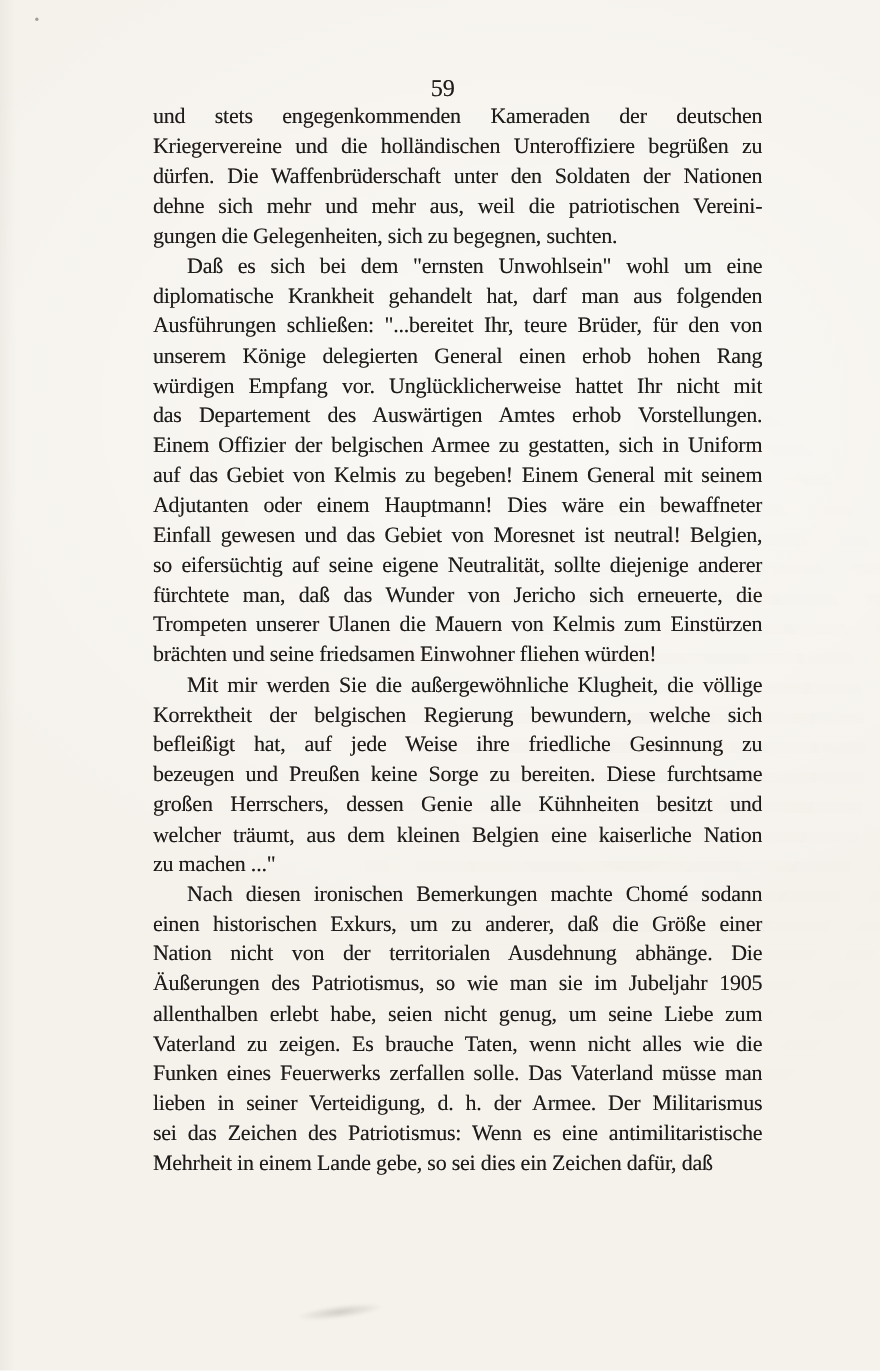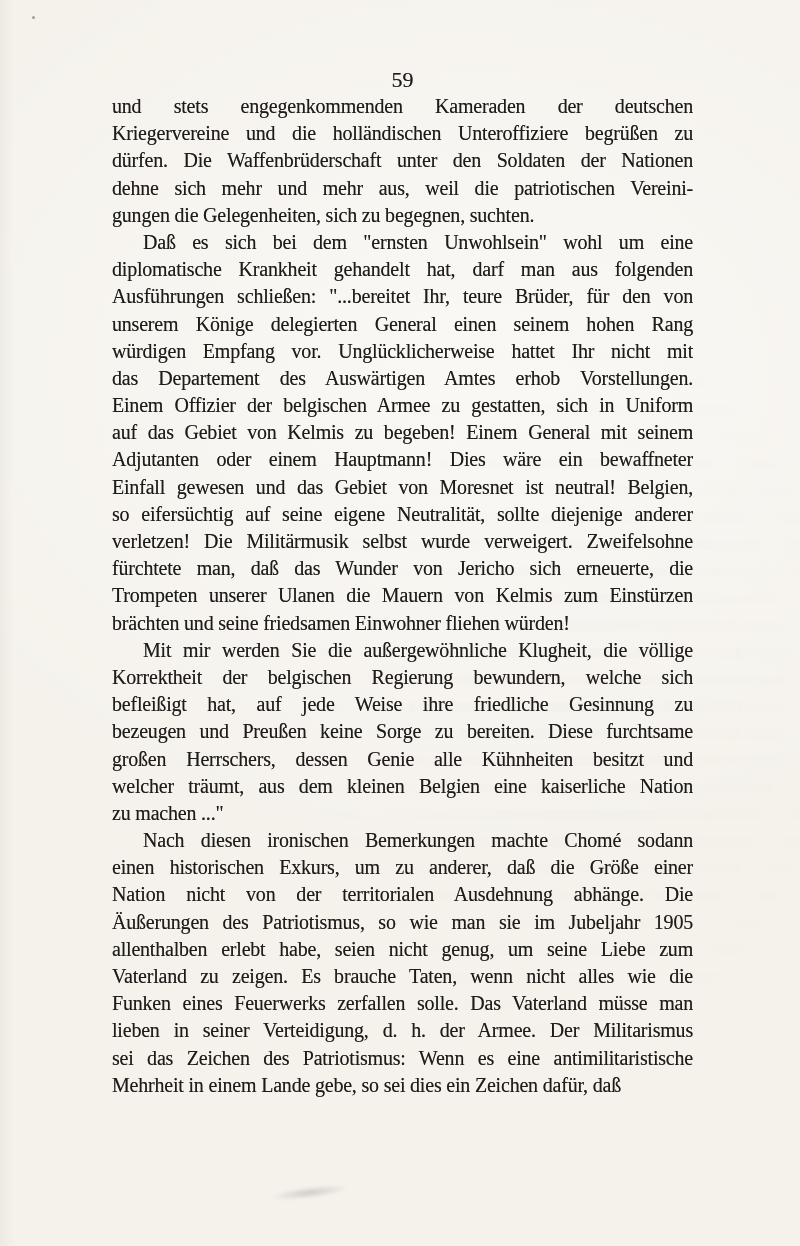--- a/index.html
+++ b/index.html
@@ -42,20 +42,21 @@
     letter-spacing: -0.2px;
     text-shadow: 0 0 0.5px rgba(30,28,26,0.55);
   }
   .line {
     height: 27.2px;
     line-height: 27.2px;
     text-align: justify;
     text-align-last: justify;
     overflow: hidden;
     white-space: normal;
+    margin-left: 27px;
   }
   .line.para-end {
     text-align-last: left;
   }
   .line.indent {
     text-indent: 31px;
   }
   .pencil-smudge {
     position: absolute;
     top: 1183px;
@@ -98,29 +99,28 @@
   <div class="page-number" style="color: rgb(30, 28, 26);">59</div>
   <div class="text-block" style="color: rgb(30, 28, 26);">
       <div class="line">und stets engegenkommenden Kameraden der deutschen</div>
       <div class="line">Kriegervereine und die holländischen Unteroffiziere begrüßen zu</div>
       <div class="line">dürfen. Die Waffenbrüderschaft unter den Soldaten der Nationen</div>
       <div class="line">dehne sich mehr und mehr aus, weil die patriotischen Vereini-</div>
       <div class="line para-end">gungen die Gelegenheiten, sich zu begegnen, suchten.</div>
       <div class="line indent">Daß es sich bei dem "ernsten Unwohlsein" wohl um eine</div>
       <div class="line">diplomatische Krankheit gehandelt hat, darf man aus folgenden</div>
       <div class="line">Ausführungen schließen: "...bereitet Ihr, teure Brüder, für den von</div>
-      <div class="line">unserem Könige delegierten General einen seinem hohen Rang</div>
+      <div class="line">unserem Könige delegierten General einen erhob hohen Rang</div>
       <div class="line">würdigen Empfang vor. Unglücklicherweise hattet Ihr nicht mit</div>
       <div class="line">das Departement des Auswärtigen Amtes erhob Vorstellungen.</div>
       <div class="line">Einem Offizier der belgischen Armee zu gestatten, sich in Uniform</div>
       <div class="line">auf das Gebiet von Kelmis zu begeben! Einem General mit seinem</div>
       <div class="line">Adjutanten oder einem Hauptmann! Dies wäre ein bewaffneter</div>
       <div class="line">Einfall gewesen und das Gebiet von Moresnet ist neutral! Belgien,</div>
       <div class="line">so eifersüchtig auf seine eigene Neutralität, sollte diejenige anderer</div>
-      <div class="line">verletzen! Die Militärmusik selbst wurde verweigert. Zweifelsohne</div>
       <div class="line">fürchtete man, daß das Wunder von Jericho sich erneuerte, die</div>
       <div class="line">Trompeten unserer Ulanen die Mauern von Kelmis zum Einstürzen</div>
       <div class="line para-end">brächten und seine friedsamen Einwohner fliehen würden!</div>
       <div class="line indent">Mit mir werden Sie die außergewöhnliche Klugheit, die völlige</div>
       <div class="line">Korrektheit der belgischen Regierung bewundern, welche sich</div>
       <div class="line">befleißigt hat, auf jede Weise ihre friedliche Gesinnung zu</div>
       <div class="line">bezeugen und Preußen keine Sorge zu bereiten. Diese furchtsame</div>
       <div class="line">großen Herrschers, dessen Genie alle Kühnheiten besitzt und</div>
       <div class="line">welcher träumt, aus dem kleinen Belgien eine kaiserliche Nation</div>
       <div class="line para-end">zu machen ..."</div>

